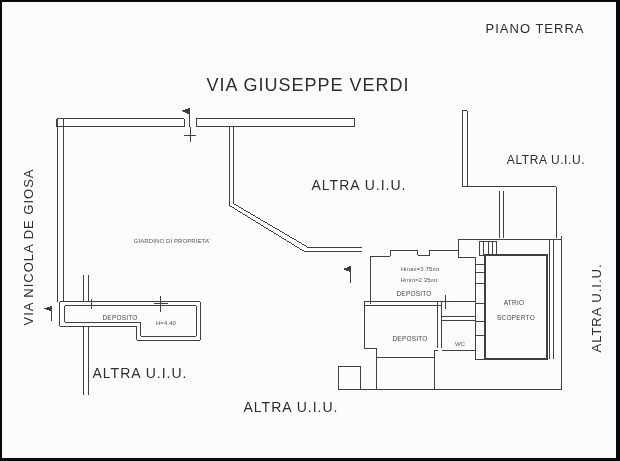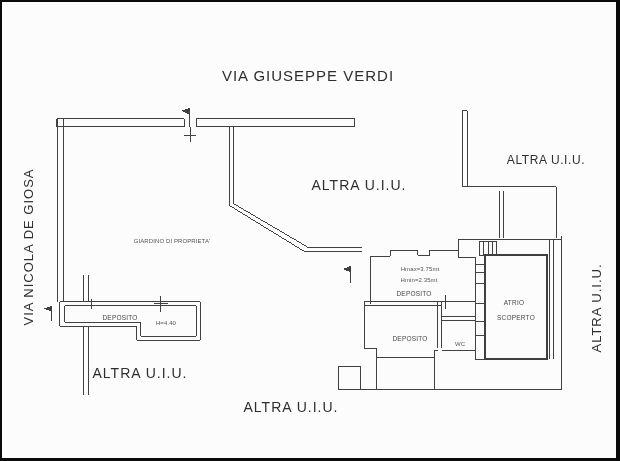--- a/index.html
+++ b/index.html
@@ -78,22 +78,23 @@
     <path d="M63 307H196V338H140V324H63V307"></path>
     <path d="M90 300V310"></path>
     <path d="M160 297V313 M153 305H167"></path>
     <path d="M50 307V323"></path>
     <polygon class="pennant" points="50,307 42,310 50,313"></polygon>
 
     <path d="M352 267V284"></path>
     <polygon class="pennant" points="352,267 344,270 352,273"></polygon>
   </svg>
 
+  <div class="label md" style="left:533px;top:26px;">PIANO TERRA</div>
 
-  <div class="label lg" style="left:306px;top:73px;font-size:15px;">VIA GIUSEPPE VERDI</div>
+  <div class="label lg" style="left:306px;top:83px;font-size:18px;">VIA GIUSEPPE VERDI</div>
 
   <div class="label md rot" style="left:26px;top:245px;">VIA NICOLA DE GIOSA</div>
 
   <div class="label lg" style="left:357px;top:183px;">ALTRA U.I.U.</div>
 
   <div class="label sm" style="left:544px;top:158px;">ALTRA U.I.U.</div>
 
   <div class="label md rot" style="left:594px;top:306px;">ALTRA U.I.U.</div>
 
   <div class="label lg" style="left:138px;top:371px;">ALTRA U.I.U.</div>

